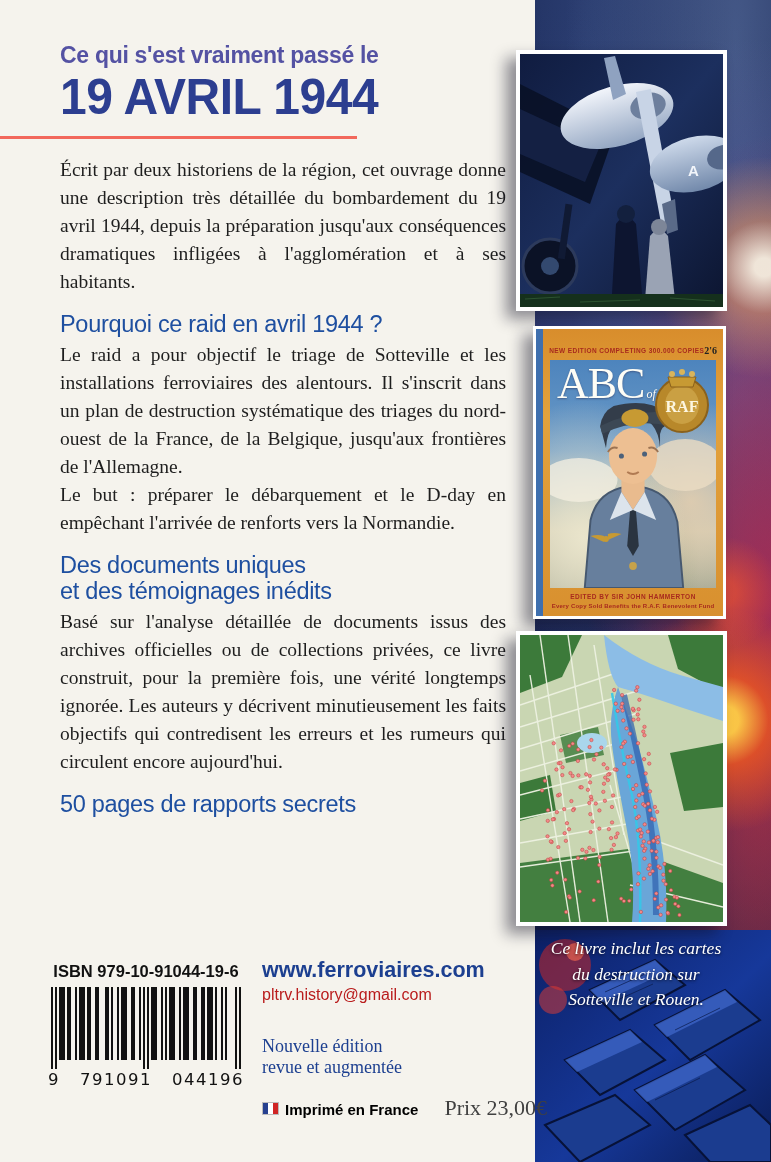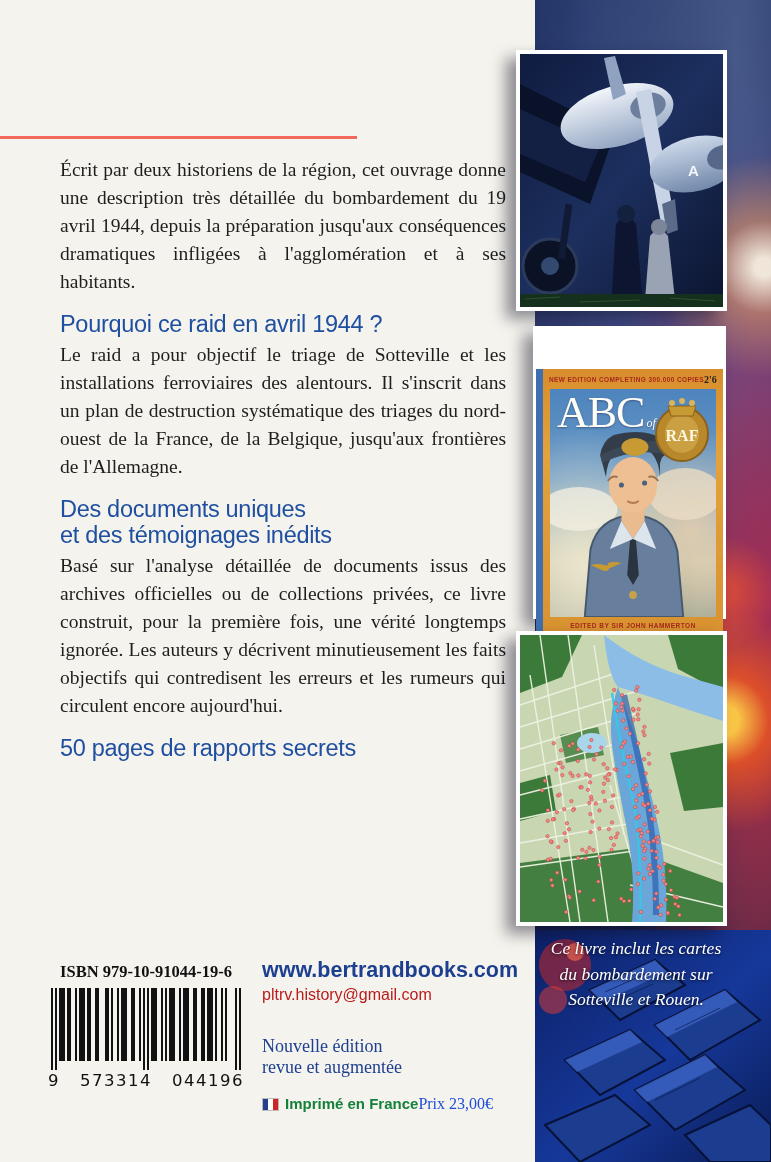--- a/index.html
+++ b/index.html
@@ -26,39 +26,39 @@
     text-justify:inter-word;color:#1e1e1e;
   }
   .body-copy p + p{margin-top:0;}
   h2.sec{
     font-family:"Liberation Sans", sans-serif;font-weight:normal;
     font-size:23.5px;color:#1e4fa0;letter-spacing:-0.3px;
     margin:15px 0 4px 0;line-height:26px;white-space:pre-line;
   }
   
   .isbn-area{position:absolute;left:46px;top:962px;width:200px;text-align:center;}
-  .isbn-label{font-family:Liberation Serif, serif;font-weight:bold;font-size:16.5px;color:#111;}
+  .isbn-label{font-family:Liberation Sans, sans-serif;font-weight:bold;font-size:16.5px;color:#111;}
   .barcode{display:block;margin:6px auto 0 auto;}
   .barcode-digits{
     display:flex;justify-content:space-between;align-items:baseline;
     font-family:"DejaVu Sans", sans-serif;font-size:16.5px;color:#111;
     width:196px;margin:1px auto 0 auto;letter-spacing:1.5px;
   }
   .pub-area{position:absolute;left:262px;top:958px;width:290px;}
   .website{font-family:"Liberation Sans", sans-serif;font-weight:bold;font-size:21.5px;color:#1c3f90;}
   .email{font-family:"Liberation Sans", sans-serif;font-weight:normal;font-size:16px;color:#b91c1c;margin-top:3px;}
   .edition{font-size:18px;color:#1c3f90;margin-top:32px;line-height:21px;white-space:pre-line;}
   .printed-row{display:flex;align-items:baseline;margin-top:17px;}
   .flag{
     align-self:center;width:15px;height:11px;margin-right:6px;
     background:linear-gradient(90deg,#26408f 0 33%,#ffffff 33% 66%,#d02525 66% 100%);
     border:0.5px solid #bbb;
   }
-  .printed{font-family:"Liberation Sans", sans-serif;font-weight:bold;font-size:15px;color:#15803d;}
-  .price{font-size:16px;color:#1d4ed8;}
+  .printed{font-family:"Liberation Sans", sans-serif;font-weight:bold;font-size:15px;color:#000000;}
+  .price{font-size:22px;color:#404040;margin-left:26px;}
   
   .strip{
     position:absolute;left:535px;top:0;width:236px;height:1162px;
     background:
       radial-gradient(circle at 97% 23%, rgba(255,246,226,0.9) 1%, rgba(255,170,90,0.45) 5%, transparent 12%),
       radial-gradient(circle at 80% 51%, rgba(255,90,40,0.55) 2%, transparent 9%),
       radial-gradient(circle at 80% 62%, rgba(255,205,70,0.95) 2%, rgba(242,90,30,0.75) 6%, transparent 15%),
       radial-gradient(ellipse at 100% 52%, rgba(175,40,85,0.8), transparent 55%),
       radial-gradient(ellipse at 95% 66%, rgba(205,60,45,0.6), transparent 42%),
       radial-gradient(circle at 88% 34%, rgba(125,115,205,0.4), transparent 45%),
@@ -81,23 +81,22 @@
   .photo-map{left:516px;top:631px;width:211px;height:295px;}
   .photo-abc{left:533px;top:326px;width:193px;height:293px;padding:3px;}
   .photo svg{display:block;}
   
   .abc-inner{
     position:relative;width:100%;height:100%;box-sizing:border-box;
     background:linear-gradient(180deg,#d88d2c,#e3a23c 30%,#d8902f 100%);
     border-left:7px solid #3f6fae;
   }
   .abc-top{
-    display:flex;justify-content:flex-start;align-items:center;
-    padding:5px 6px 2px 6px;
-    margin-top:40px;
+    display:flex;justify-content:flex-end;align-items:center;
+    padding:16px 6px 2px 6px;
   }
   .abc-topline{
     font-family:"Liberation Sans", sans-serif;font-weight:bold;
     font-size:6.5px;color:#a82a1e;letter-spacing:0.4px;
   }
   .abc-price{font-family:"Liberation Serif", serif;font-weight:bold;font-size:10px;color:#222;}
   .abc-art{
     position:relative;margin:2px 7px 0 7px;height:228px;overflow:hidden;
     background:
       radial-gradient(ellipse at 20% 78%, rgba(235,230,205,0.95), transparent 55%),
@@ -154,21 +153,21 @@
           <line x1="70" y1="62" x2="110" y2="44"></line>
             <line x1="78" y1="72" x2="118" y2="54"></line>
           <line x1="140" y1="100" x2="185" y2="78"></line>
             <line x1="120" y1="170" x2="165" y2="148"></line>
         </g>
         <circle cx="30" cy="35" r="26" fill="rgba(200,40,40,0.55)"></circle>
         <circle cx="18" cy="70" r="14" fill="rgba(230,60,50,0.5)"></circle>
         <circle cx="40" cy="22" r="9" fill="rgba(255,110,80,0.6)"></circle>
       </svg>
     </div>
-    <div class="caption">Ce livre inclut les cartes du bombardement sur Sotteville et Rouen.</div>
+    <div class="caption">Ce livre inclut les cartes du destruction sur Sotteville et Rouen.</div>
   </div>
 
   <figure class="photo photo-aircraft" style="margin:0;">
     <svg width="203" height="253" viewBox="0 0 203 253">
       <defs>
         <linearGradient id="skyg" x1="0" y1="0" x2="1" y2="1">
           <stop offset="0" stop-color="#101c40"></stop>
             <stop offset="0.5" stop-color="#1c2f5e"></stop>
             <stop offset="1" stop-color="#0c1530"></stop>
         </linearGradient>
@@ -490,26 +489,31 @@
           <circle cx="48.97522330284119" cy="261.1849162578583" r="1.7" fill="#f28a8a" stroke="#c23a3a" stroke-width="0.5"></circle>
           <circle cx="49.835214614868164" cy="262.65362226963043" r="1.7" fill="#f28a8a" stroke="#c23a3a" stroke-width="0.5"></circle>
           <circle cx="147.71302700042725" cy="277.6964626312256" r="1.7" fill="#f28a8a" stroke="#c23a3a" stroke-width="0.5"></circle>
           <circle cx="117.99356460571289" cy="249.1954860687256" r="1.7" fill="#f28a8a" stroke="#c23a3a" stroke-width="0.5"></circle>
           <circle cx="103.90176773071289" cy="266.0929470062256" r="1.7" fill="#f28a8a" stroke="#c23a3a" stroke-width="0.5"></circle>
           <circle cx="109.26309585571289" cy="265.8263454437256" r="1.7" fill="#f28a8a" stroke="#c23a3a" stroke-width="0.5"></circle>
         </g>
     </svg>
   </figure>
 
+  <header class="masthead">
+    <div class="kicker">Ce qui s'est vraiment passé le</div>
+    <div class="big-date">19 AVRIL 1944</div>
+  </header>
   <div class="red-rule"></div>
 
   <main class="body-copy">
     <p>Écrit par deux historiens de la région, cet ouvrage donne une description très détaillée du bombardement du 19 avril 1944, depuis la préparation jusqu'aux conséquences dramatiques infligées à l'agglomération et à ses habitants.</p>
     <h2 class="sec">Pourquoi ce raid en avril 1944 ?</h2>
     <p>Le raid a pour objectif le triage de Sotteville et les installations ferroviaires des alentours. Il s'inscrit dans un plan de destruction systématique des triages du nord-ouest de la France, de la Belgique, jusqu'aux frontières de l'Allemagne.</p>
+    <p>Le but : préparer le débarquement et le D-day en empêchant l'arrivée de renforts vers la Normandie.</p>
     <h2 class="sec">Des documents uniques
 et des témoignages inédits</h2>
     <p>Basé sur l'analyse détaillée de documents issus des archives officielles ou de collections privées, ce livre construit, pour la première fois, une vérité longtemps ignorée. Les auteurs y décrivent minutieusement les faits objectifs qui contredisent les erreurs et les rumeurs qui circulent encore aujourd'hui.</p>
     <h2 class="sec">50 pages de rapports secrets</h2>
   </main>
 
   <div class="isbn-area">
     <div class="isbn-label">ISBN 979-10-91044-19-6</div>
     <svg class="barcode" width="196" height="82">
         <g id="bars" fill="#121212">
@@ -561,27 +565,27 @@
           <rect x="163" y="0" width="2" height="73"></rect>
           <rect x="167" y="0" width="2" height="73"></rect>
           <rect x="173" y="0" width="2" height="73"></rect>
           <rect x="177" y="0" width="2" height="73"></rect>
           <rect x="187" y="0" width="2" height="82"></rect>
           <rect x="191" y="0" width="2" height="82"></rect>
         </g>
       </svg>
     <div class="barcode-digits">
       <span>9</span>
-      <span>573314</span>
+      <span>791091</span>
       <span>044196</span>
     </div>
   </div>
 
   <div class="pub-area">
-    <div class="website">www.bertrandbooks.com</div>
+    <div class="website">www.ferroviaires.com</div>
     <div class="email">pltrv.history@gmail.com</div>
     <div class="edition">Nouvelle édition
 revue et augmentée</div>
     <div class="printed-row">
       <span class="flag"></span>
       <span class="printed">Imprimé en France</span>
       <span class="price">Prix 23,00€</span>
     </div>
   </div>
 

